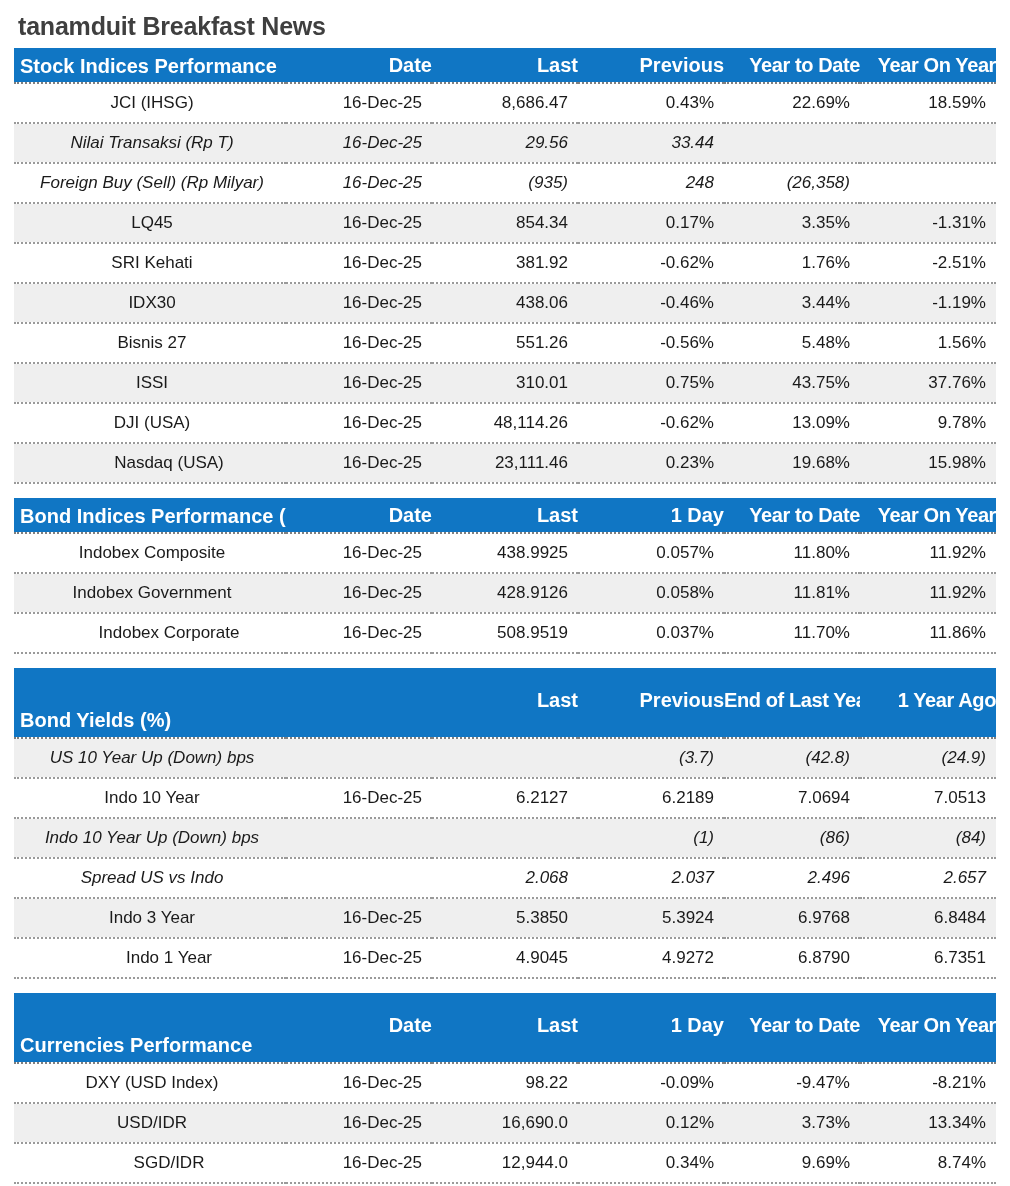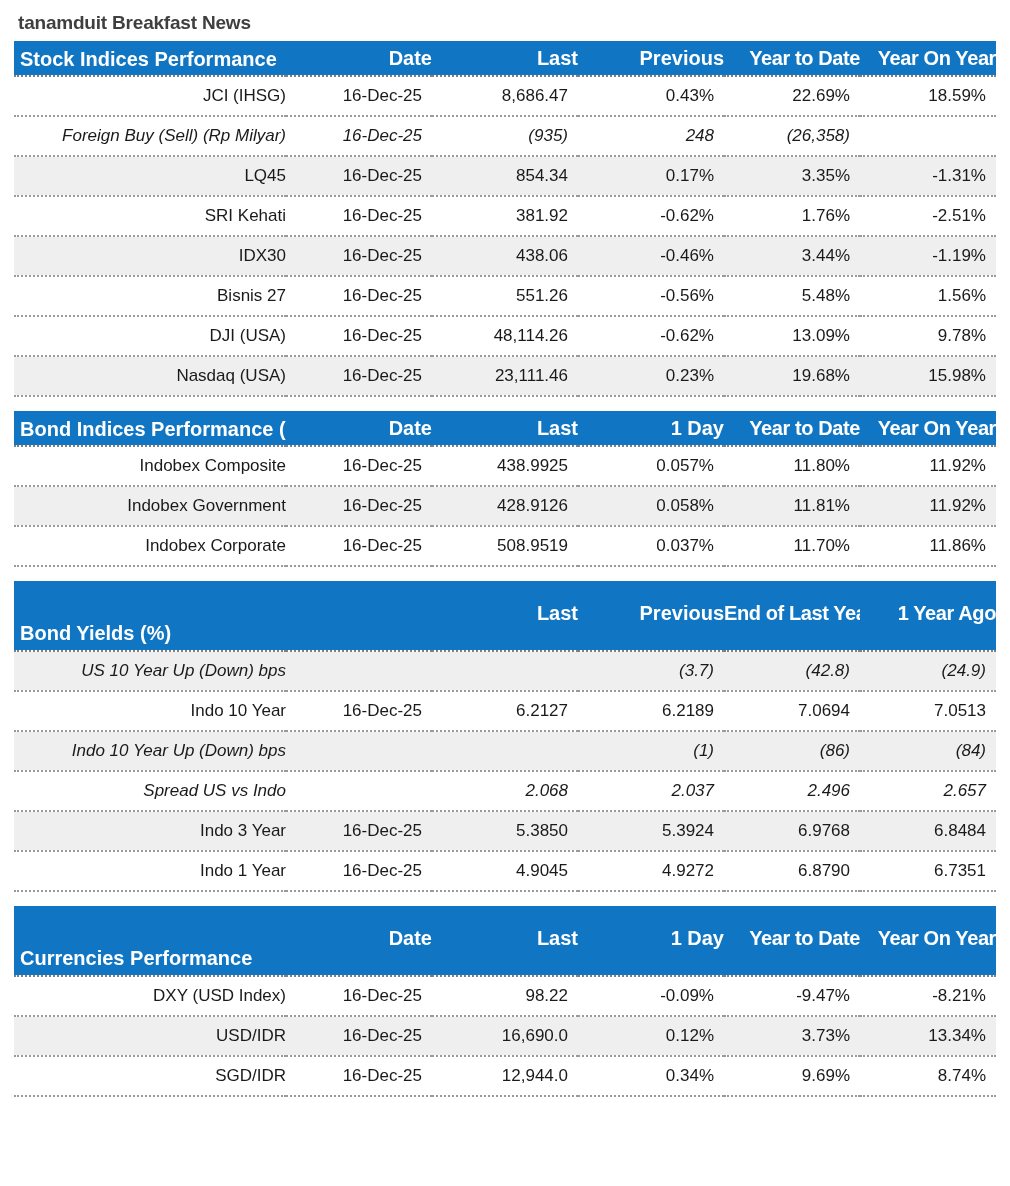--- a/index.html
+++ b/index.html
@@ -6,21 +6,21 @@
   body{
     width:1010px;height:1186px;
     background:#ffffff;
     font-family:"Liberation Sans","DejaVu Sans",sans-serif;
     color:#1a1a1a;
     overflow:hidden;
   }
   .page{position:relative;width:1010px;height:1186px;box-sizing:border-box;padding:0 14px;}
 
   .doc-title{
-    font-size:19px;font-weight:bold;color:#3f3f3f;
+    font-size:25px;font-weight:bold;color:#3f3f3f;
     padding:12px 0 7px 4px;letter-spacing:-0.2px;
   }
 
   table.tbl{
     width:982px;border-collapse:collapse;table-layout:fixed;
   }
   table.tbl col.c-name{width:272px;}
   table.tbl col.c-date{width:146px;}
   table.tbl col.c-last{width:146px;}
   table.tbl col.c-prev{width:146px;}
@@ -48,21 +48,21 @@
   
   tr.row > td{
     font-size:17px;
     height:38px;padding:0;
     vertical-align:middle;
     border-bottom:2px dotted #9a9a9a;
     background:#ffffff;
     white-space:nowrap;overflow:hidden;
   }
   tr.row.alt > td{background:#efefef;}
-  tr.row > td.name{text-align:right;padding-left:4px;}
+  tr.row > td.name{text-align:center;padding-left:4px;}
   tr.row > td.num{text-align:right;padding-right:10px;}
   tr.row.ital > td{font-style:italic;}
   tr.row:last-child > td{border-bottom:2px dotted #9a9a9a;padding-left:38px;}
 
   .gap{height:14px;}
 </style>
 </head>
 <body>
 
 <div class="page">
@@ -91,20 +91,28 @@
         </thead>
         <tbody>
           <tr class="row">
             <td class="name">JCI (IHSG)</td>
             <td class="num">16-Dec-25</td>
             <td class="num">8,686.47</td>
             <td class="num">0.43%</td>
             <td class="num">22.69%</td>
             <td class="num">18.59%</td>
           </tr>
+          <tr class="row alt ital">
+            <td class="name">Nilai Transaksi (Rp T)</td>
+            <td class="num">16-Dec-25</td>
+            <td class="num">29.56</td>
+            <td class="num">33.44</td>
+            <td class="num"></td>
+            <td class="num"></td>
+          </tr>
           <tr class="row ital">
             <td class="name">Foreign Buy (Sell) (Rp Milyar)</td>
             <td class="num">16-Dec-25</td>
             <td class="num">(935)</td>
             <td class="num">248</td>
             <td class="num">(26,358)</td>
             <td class="num"></td>
           </tr>
           <tr class="row alt">
             <td class="name">LQ45</td>
@@ -130,20 +138,28 @@
             <td class="num">3.44%</td>
             <td class="num">-1.19%</td>
           </tr>
           <tr class="row">
             <td class="name">Bisnis 27</td>
             <td class="num">16-Dec-25</td>
             <td class="num">551.26</td>
             <td class="num">-0.56%</td>
             <td class="num">5.48%</td>
             <td class="num">1.56%</td>
+          </tr>
+          <tr class="row alt">
+            <td class="name">ISSI</td>
+            <td class="num">16-Dec-25</td>
+            <td class="num">310.01</td>
+            <td class="num">0.75%</td>
+            <td class="num">43.75%</td>
+            <td class="num">37.76%</td>
           </tr>
           <tr class="row">
             <td class="name">DJI (USA)</td>
             <td class="num">16-Dec-25</td>
             <td class="num">48,114.26</td>
             <td class="num">-0.62%</td>
             <td class="num">13.09%</td>
             <td class="num">9.78%</td>
           </tr>
           <tr class="row alt">

